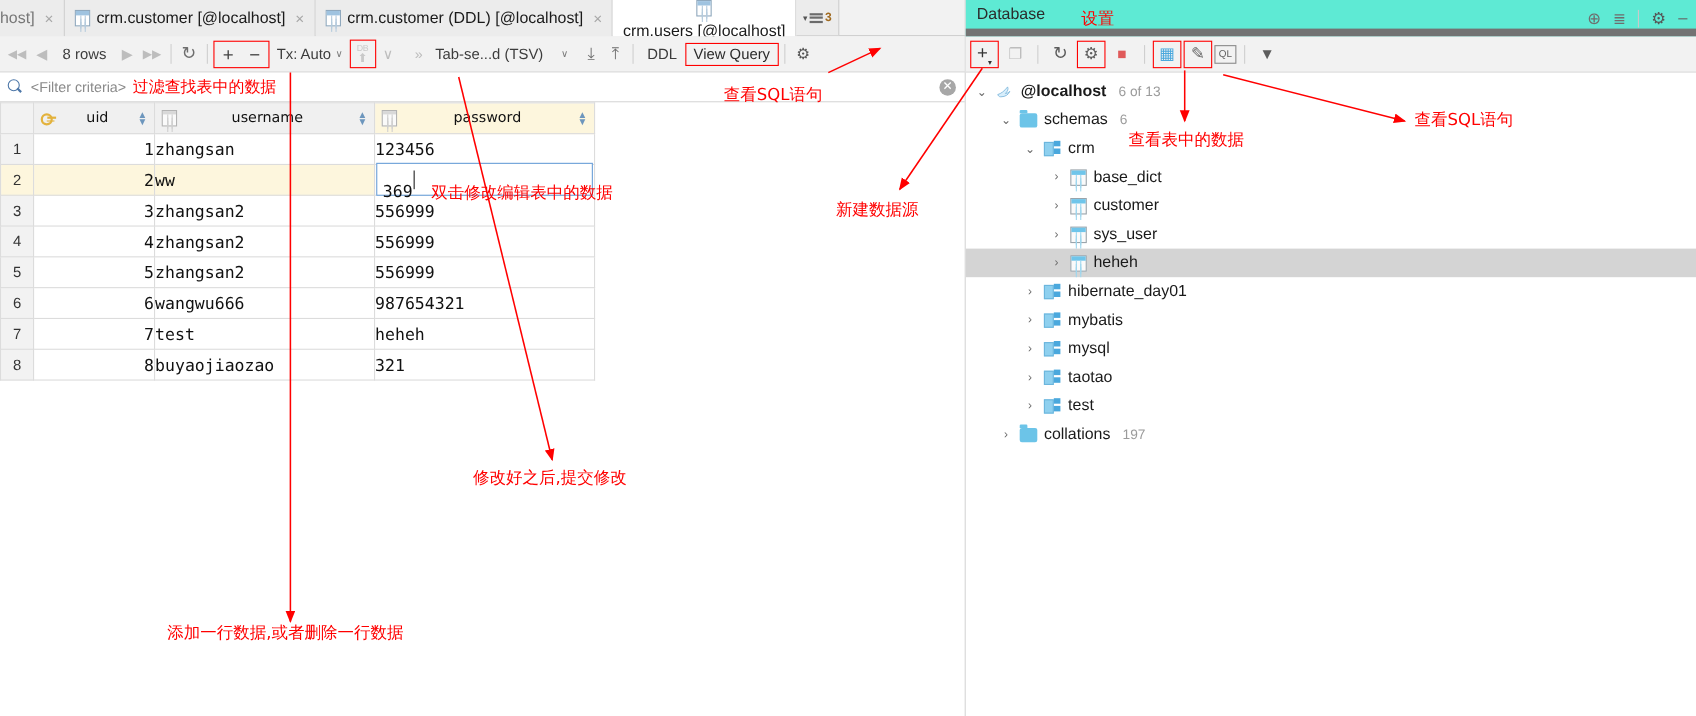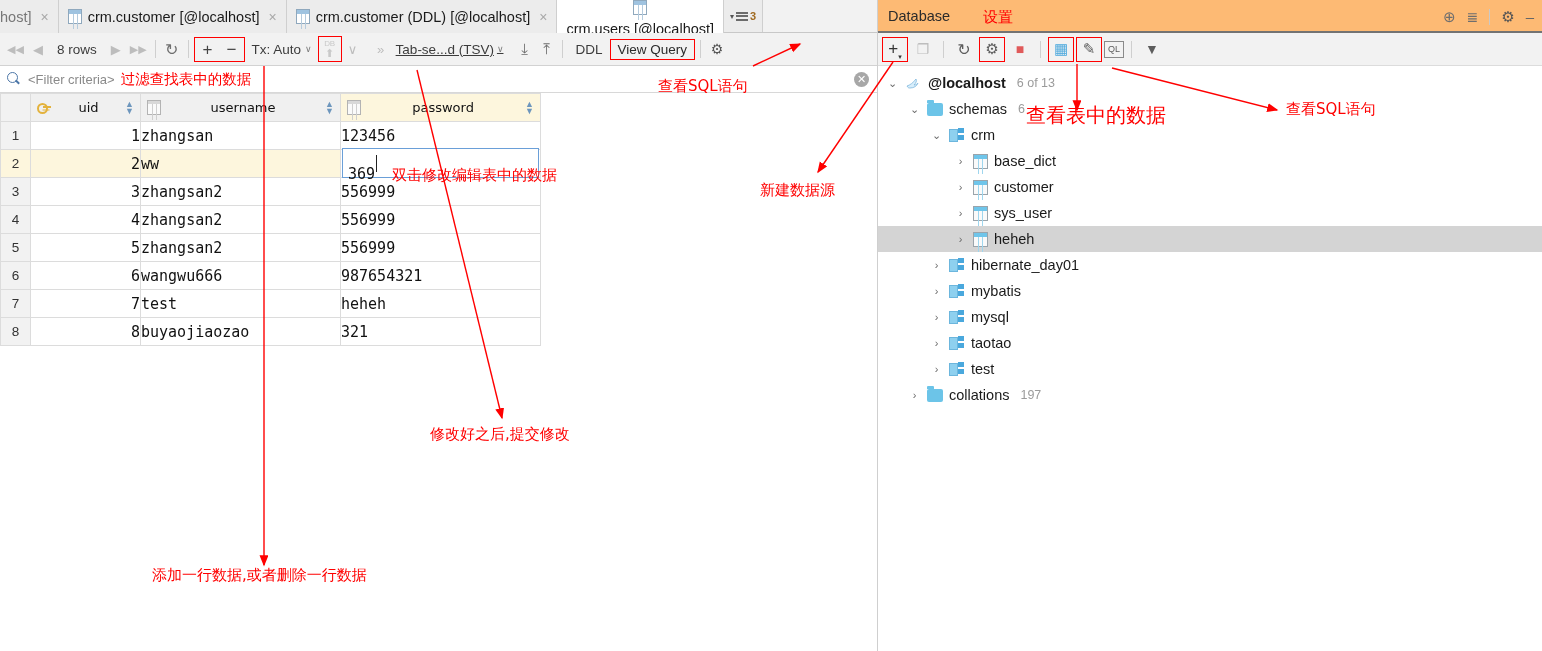--- a/index.html
+++ b/index.html
@@ -55,21 +55,21 @@
   .rowcount { color:#3c3c3c; font-size:13.5px; padding:0 8px; }
   .redbox { border:1.6px solid #ff0000; }
   .plusminus { display:flex; align-items:center; gap:14px; padding:1px 8px; height:25px; }
   .plusminus span { font-size:17px; color:#444; line-height:1; }
   .txauto { display:flex; align-items:center; gap:4px; padding:0 6px; font-size:13.5px; color:#3c3c3c; }
   .chev { font-size:9px; color:#7a7a7a; }
   .dbup { display:flex; flex-direction:column; align-items:center; justify-content:center;
     width:24px; height:26px; padding:1px 0; }
   .dbup .lbl { font-size:8px; color:#c9c9c9; line-height:1; letter-spacing:-0.3px; }
   .dbup .arw { font-size:11px; color:#c9c9c9; line-height:1; }
-  .tabsep { display:flex; align-items:center; gap:3px; font-size:13.5px; color:#3c3c3c; padding:0 4px;text-decoration:underline; }
+  .tabsep { display:flex; align-items:center; gap:16px; font-size:13.5px; color:#3c3c3c; padding:0 4px; }
   .ddl { font-size:13.5px; color:#3c3c3c; padding:0 7px; }
   .viewquery { font-size:13.5px; color:#2b2b2b; padding:2px 7px; }
   .gear { font-size:14px; color:#555; }
 
   
   .filterbar {
     position:absolute; left:0; top:66px; width:877px; height:27px;
     background:#ffffff; border-bottom:1px solid #d8d8d8;
     display:flex; align-items:center; padding-left:6px; gap:6px;
   }
@@ -115,21 +115,21 @@
   td.editcell { padding:0; position:relative; }
   .editbox { position:absolute; left:1px; top:-2px; width:197px; height:30px;
     border:1.6px solid #6a9fd8; background:#fff; display:flex; align-items:center; padding-left:5px; }
   .editval { font-family:"DejaVu Sans Mono", monospace; font-size:15px; color:#111;margin-top:22px; }
   .caret-bar { display:inline-block; width:1px; height:17px; background:#222; margin-left:1px; }
 
   
   .vdiv { position:absolute; left:877px; top:0; width:1px; height:651px; background:#cfcfcf; }
   .dbpanel { position:absolute; left:878px; top:0; width:664px; height:651px; background:#fff; }
   .dbhead { height:33px; display:flex; align-items:center; padding-left:10px;
-    background:#fdba74; border-bottom:2px solid #737373; position:relative; }
+    background:#5eead4; border-bottom:7px solid #737373; position:relative; }
   .dbhead .ttl { font-size:14.5px; color:#2b2b2b; }
   .dbhead .right { position:absolute; right:8px; top:0; height:33px; display:flex; align-items:center; gap:11px; }
   .dbtoolbar { height:33px; background:#f2f2f2; border-bottom:1px solid #dcdcdc;
     display:flex; align-items:center; gap:2px; padding-left:4px; }
   .dbi { width:26px; height:25px; display:flex; align-items:center; justify-content:center;
     color:#5d5d5d; font-size:14px; }
   .dbsep { width:1px; height:17px; background:#cfcfcf; margin:0 5px; }
   .tree { padding-top:4px; font-size:14.5px; color:#1a1a1a; }
   .tnode { display:flex; align-items:center; height:26px; gap:6px; white-space:nowrap; }
   .tnode.sel { background:#d4d4d4; }
@@ -463,16 +463,16 @@
 
     <path d="M1112,68 L1277,110" stroke="#ff0000" stroke-width="1.4" fill="none" marker-end="url(#ah)"></path>
   </svg>
 
   <div class="anno" style="left:658px; top:77px; font-size:15px;">查看SQL语句</div>
   <div class="anno" style="left:392px; top:166px; font-size:15px;">双击修改编辑表中的数据</div>
   <div class="anno" style="left:760px; top:181px; font-size:15px;">新建数据源</div>
   <div class="anno" style="left:430px; top:425px; font-size:15px;">修改好之后,提交修改</div>
   <div class="anno" style="left:152px; top:566px; font-size:15px;">添加一行数据,或者删除一行数据</div>
   <div class="anno" style="left:983px; top:8px; font-size:15px;">设置</div>
-  <div class="anno" style="left:1026px; top:102px; font-size:20px;">查看表中的数据</div>
+  <div class="anno" style="left:1026px; top:118px; font-size:15px;">查看表中的数据</div>
   <div class="anno" style="left:1286px; top:100px; font-size:15px;">查看SQL语句</div>
 
 </div>
 
 </body></html>

